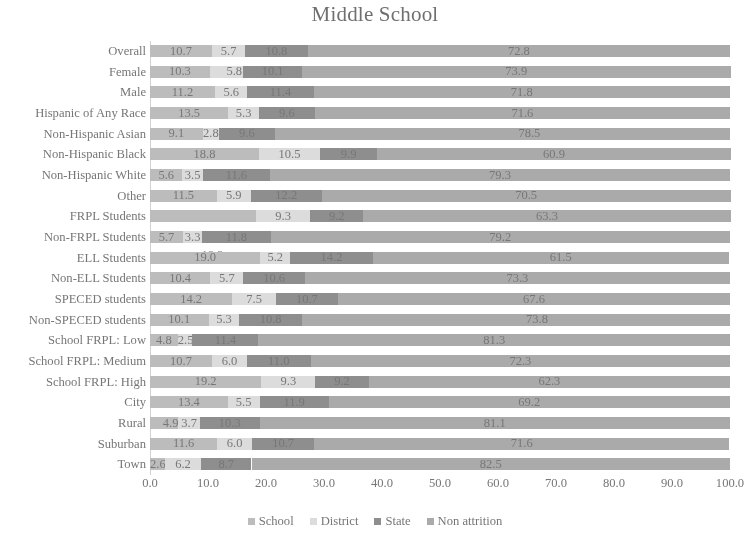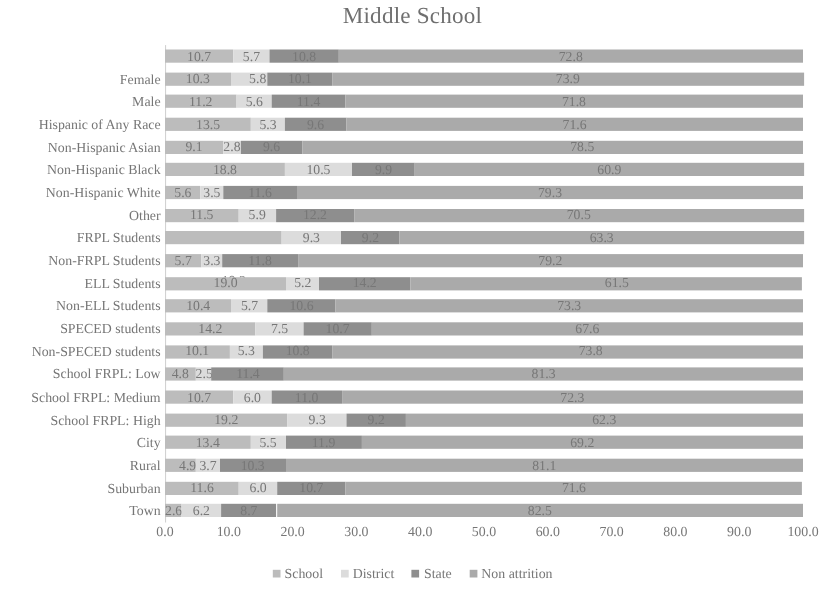--- a/index.html
+++ b/index.html
@@ -163,20 +163,21 @@
 </head>
 <body>
 
 <div id="chart-root">
 
   <div class="chart-title">Middle School</div>
 
   <div class="axis-line"></div>
 
   <div class="cat-labels" id="cat-labels">
+      <div class="cat-label" style="top: 0px;">Overall</div>
       <div class="cat-label" style="top: 20.6667px;">Female</div>
       <div class="cat-label" style="top: 41.3333px;">Male</div>
       <div class="cat-label" style="top: 62px;">Hispanic of Any Race</div>
       <div class="cat-label" style="top: 82.6667px;">Non-Hispanic Asian</div>
       <div class="cat-label" style="top: 103.333px;">Non-Hispanic Black</div>
       <div class="cat-label" style="top: 124px;">Non-Hispanic White</div>
       <div class="cat-label" style="top: 144.667px;">Other</div>
       <div class="cat-label" style="top: 165.333px;">FRPL Students</div>
       <div class="cat-label" style="top: 186px;">Non-FRPL Students</div>
       <div class="cat-label" style="top: 206.667px;">ELL Students</div>

